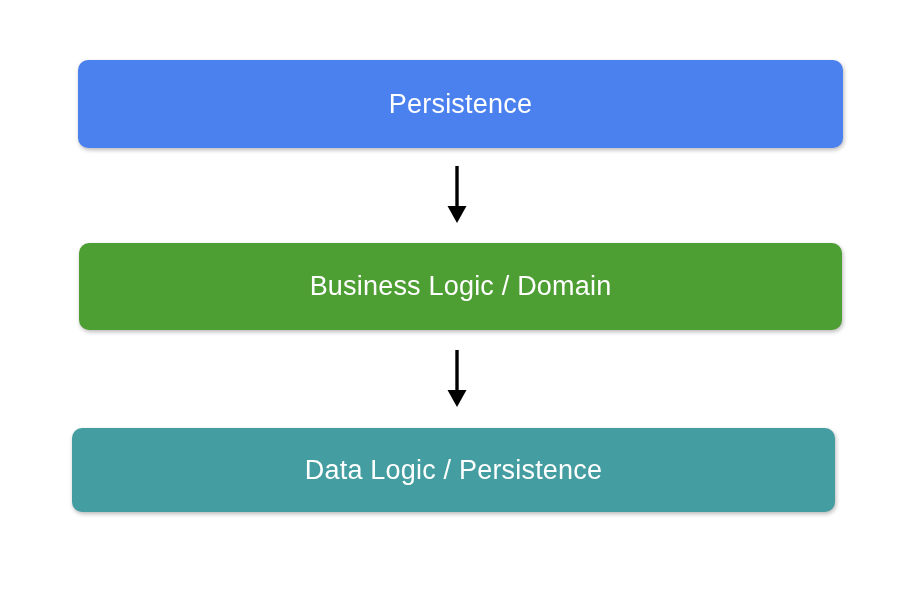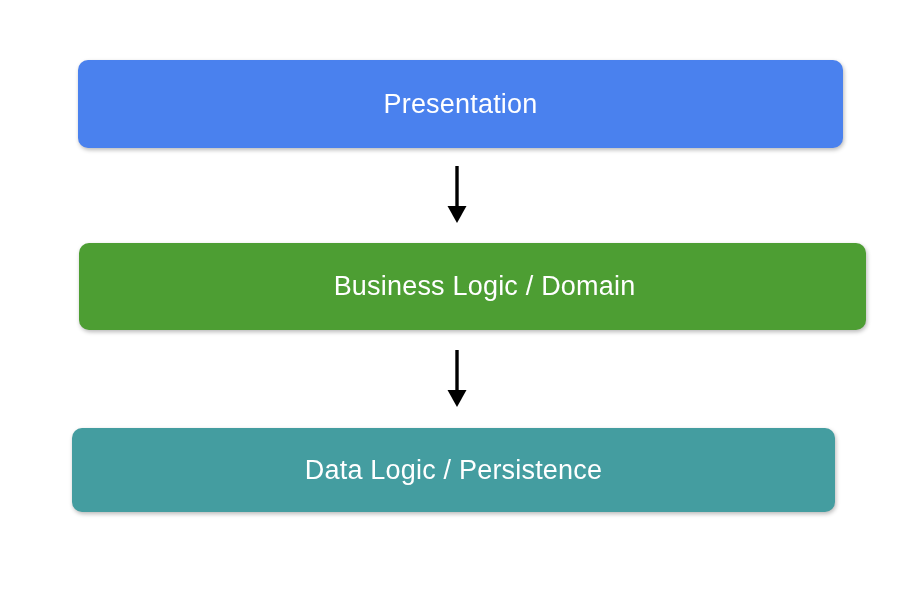--- a/index.html
+++ b/index.html
@@ -24,38 +24,38 @@
     box-shadow: 1px 2px 4px rgba(0,0,0,0.28);
   }
   .layer-box .layer-label {
     color: #ffffff;
     font-size: 27px;
     font-weight: 400;
     letter-spacing: 0.2px;
     white-space: nowrap;
   }
   .box-presentation { left: 78px; top: 60px;  width: 765px; height: 88px; }
-  .box-business     { left: 79px; top: 243px; width: 763px; height: 87px; padding-left: 24px; }
+  .box-business     { left: 79px; top: 243px; width: 763px; height: 87px; }
   .box-data         { left: 72px; top: 428px; width: 763px; height: 84px; }
 
   .arrow {
     position: absolute;
     width: 26px;
     height: 58px;
   }
   .arrow-1 { left: 444px; top: 165px; }
   .arrow-2 { left: 444px; top: 349px; }
 </style>
 </head>
 <body>
 
 <div class="canvas">
 
   <div class="layer-box box-presentation" style="background: rgb(74, 129, 238);">
-    <span class="layer-label">Presentation</span>
+    <span class="layer-label">Persistence</span>
   </div>
 
   <svg class="arrow arrow-1" viewBox="0 0 26 58" style="color: rgb(0, 0, 0);">
     <line x1="13" y1="1" x2="13" y2="44" stroke="currentColor" stroke-width="3.4"></line>
     <polygon points="3.5,41 22.5,41 13,58" fill="currentColor"></polygon>
   </svg>
 
   <div class="layer-box box-business" style="background: rgb(77, 158, 51);">
     <span class="layer-label">Business Logic / Domain</span>
   </div>

